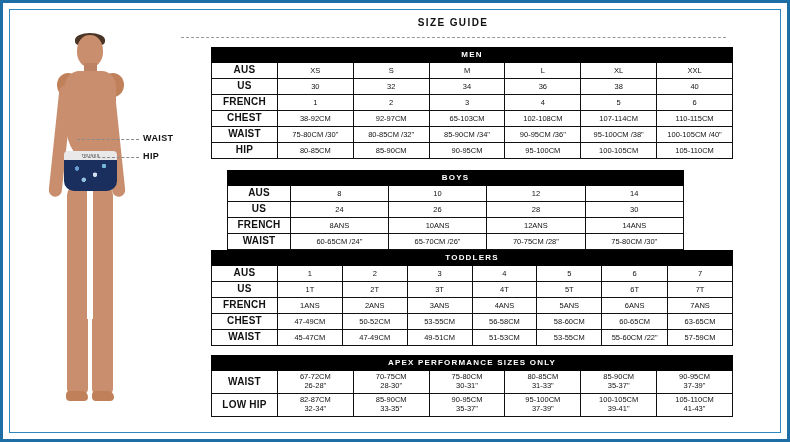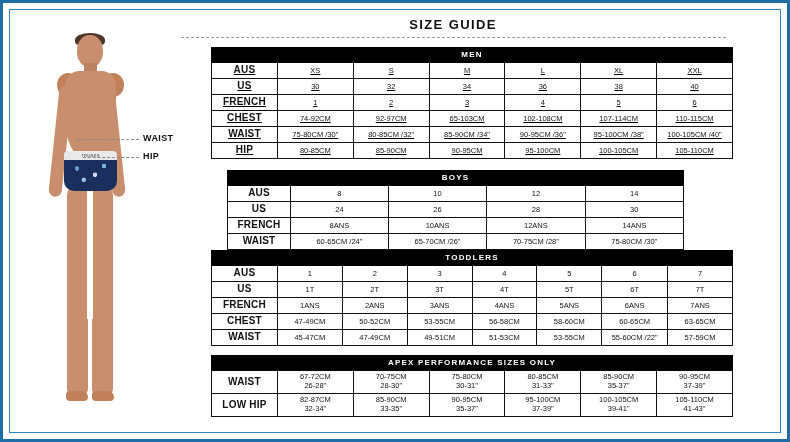--- a/index.html
+++ b/index.html
@@ -31,21 +31,21 @@
     border: 1px solid #2e86c1;
     box-sizing: border-box;
     pointer-events: none;
   }
   .title {
     position: absolute;
     left: 170px;
     top: 14px;
     width: 560px;
     text-align: center;
-    font-size: 13px;
+    font-size: 10px;
     font-weight: bold;
     letter-spacing: 1.4px;
     color: #111111;
   }
   .title-rule {
     position: absolute;
     left: 178px;
     top: 34px;
     width: 545px;
     border-top: 1px dashed #9a9a9a;
@@ -232,21 +232,21 @@
     border: 1px solid #000000;
   }
   table.sz .rowlabel {
     font-weight: bold;
     font-size: 10px;
     letter-spacing: .2px;
   }
   table.sz tr.sizes td { font-weight: normal; }
   table.sz td.two-line { line-height: 1.15; height: 22px; font-size: 7.5px; }
 
-  .t-men   { left: 208px; top: 44px;  width: 522px; text-decoration: underline; }
+  .t-men   { left: 208px; top: 44px;  width: 522px; }
   .t-boys  { left: 224px; top: 167px; width: 457px; }
   .t-tod   { left: 208px; top: 247px; width: 522px; }
   .t-apex  { left: 208px; top: 352px; width: 522px; }
 </style>
 </head>
 <body>
 
 <div class="page">
   <div class="inner-frame"></div>
 
@@ -315,21 +315,21 @@
           <td class="rowlabel">FRENCH</td>
           <td>1</td>
           <td>2</td>
           <td>3</td>
           <td>4</td>
           <td>5</td>
           <td>6</td>
         </tr>
         <tr>
           <td class="rowlabel">CHEST</td>
-          <td>74-92CM</td>
+          <td>38-92CM</td>
           <td>92-97CM</td>
           <td>65-103CM</td>
           <td>102-108CM</td>
           <td>107-114CM</td>
           <td>110-115CM</td>
         </tr>
         <tr>
           <td class="rowlabel">WAIST</td>
           <td>75-80CM /30"</td>
           <td>80-85CM /32"</td>

